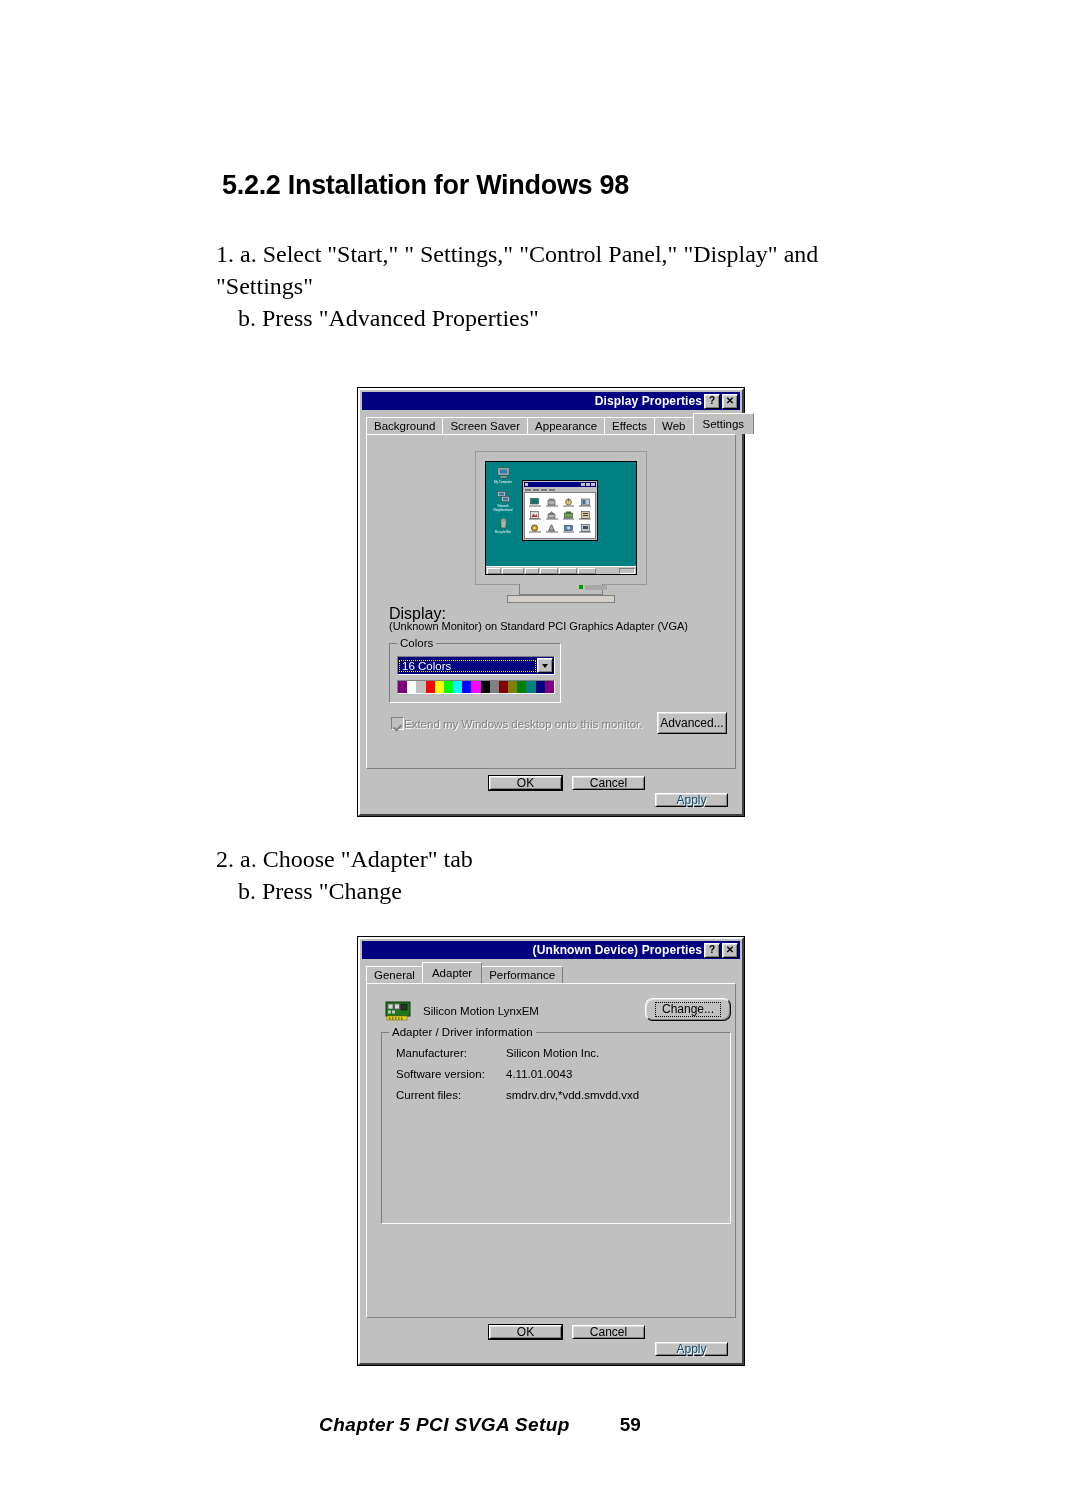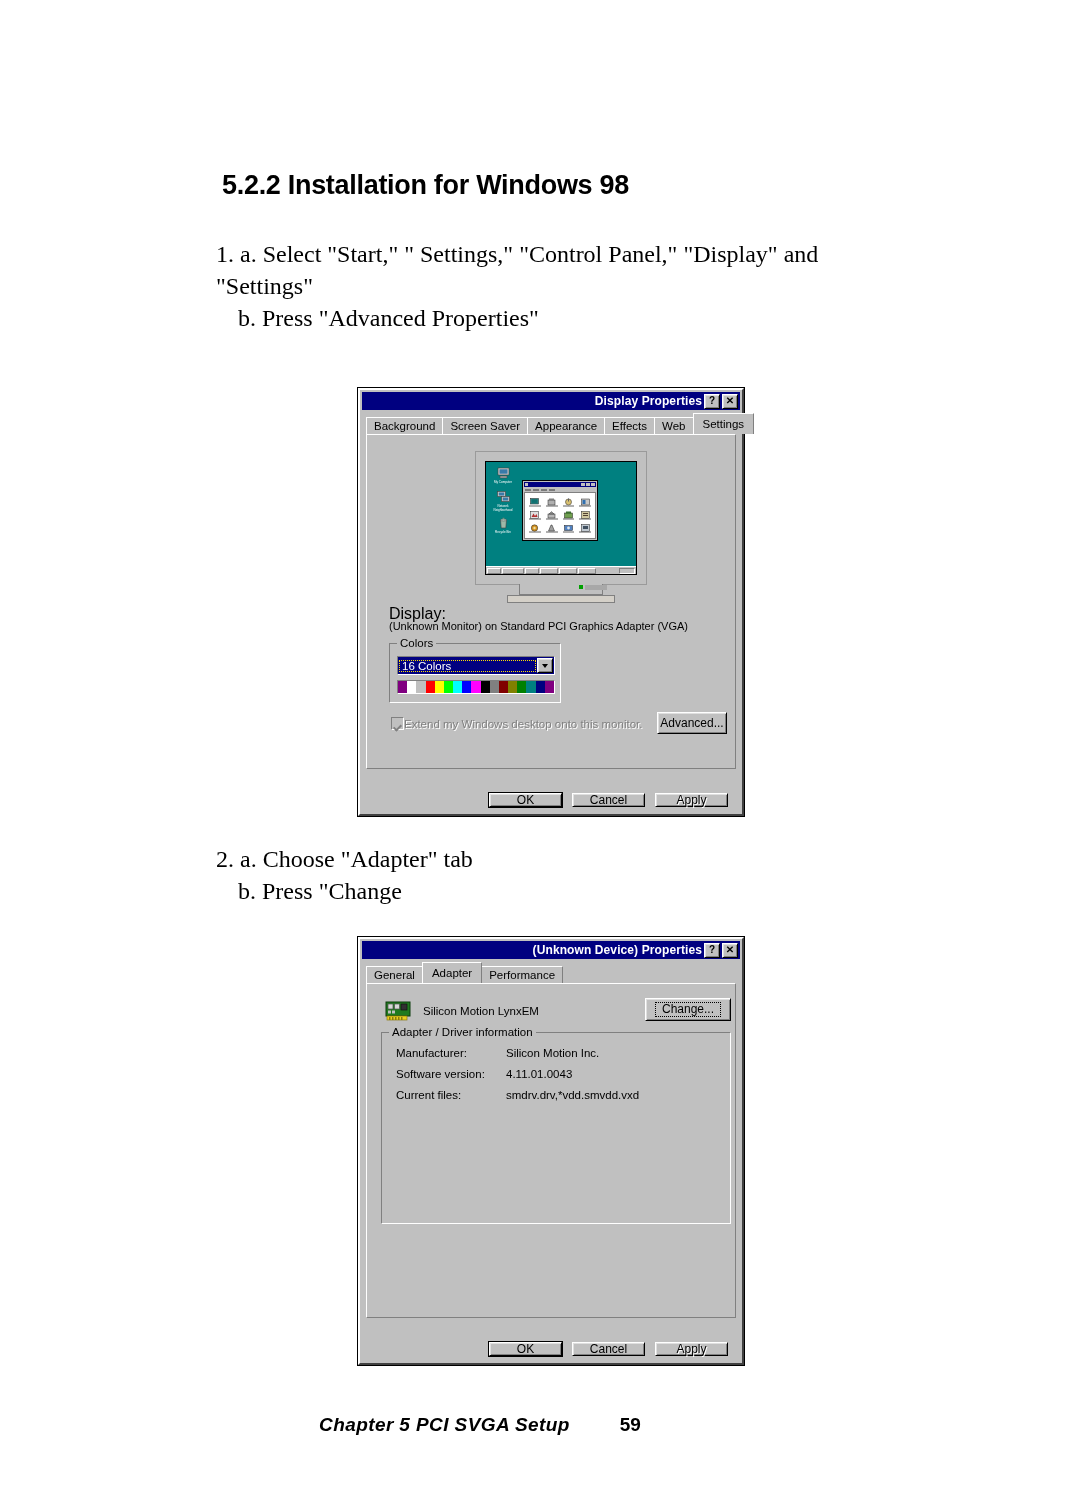--- a/index.html
+++ b/index.html
@@ -132,21 +132,21 @@
   .btn{
     background:#c0c0c0;
     border:1px solid;
     border-color:#ffffff #000000 #000000 #ffffff;
     box-shadow:inset 1px 1px 0 #dfdfdf, inset -1px -1px 0 #808080;
     display:flex;align-items:center;justify-content:center;
     font-size:12px;box-sizing:border-box;
     font-family:"Liberation Sans", sans-serif;
   }
   .btn.def{box-shadow:inset 1px 1px 0 #dfdfdf, inset -1px -1px 0 #808080, 0 0 0 1px #000;}
-  .btn.disabled{color:#000000;text-shadow:1px 1px 0 #ffffff;}
+  .btn.disabled{color:#0c4a6e;text-shadow:1px 1px 0 #ffffff;margin-top:17px;}
   .btn.dotted .inner{
     border:1px dotted #000;padding:0 6px;line-height:13px;
   }
 
   
   .sunken{
     border:1px solid;
     border-color:#808080 #ffffff #ffffff #808080;
     box-sizing:border-box;
   }
@@ -283,21 +283,21 @@
     justify-content:flex-end;gap:10px;padding-right:14px;box-sizing:border-box;}
   .btnrow .btn{width:73px;height:14px;}
 
   
   #dlg-adapter{left:358px;top:937px;width:386px;height:428px;}
   #dlg-adapter .tabpanel{height:335px;}
 
   .adp-head{position:absolute;left:18px;top:16px;display:flex;align-items:center;gap:12px;}
   .vga-icon{width:26px;height:22px;position:relative;}
   .adp-name{font-size:11.5px;}
-  #btn-change{position:absolute;left:278px;top:14px;width:86px;height:23px;}
+  #btn-change{position:absolute;left:278px;top:14px;width:86px;height:23px;border-radius:8px;}
 
   #grp-adapter{left:14px;top:48px;width:350px;height:192px;}
   .infolbl{position:absolute;left:14px;font-size:11.5px;}
   .infoval{position:absolute;left:124px;font-size:11.5px;}
 </style>
 </head>
 <body>
 
 <div class="page">
 

